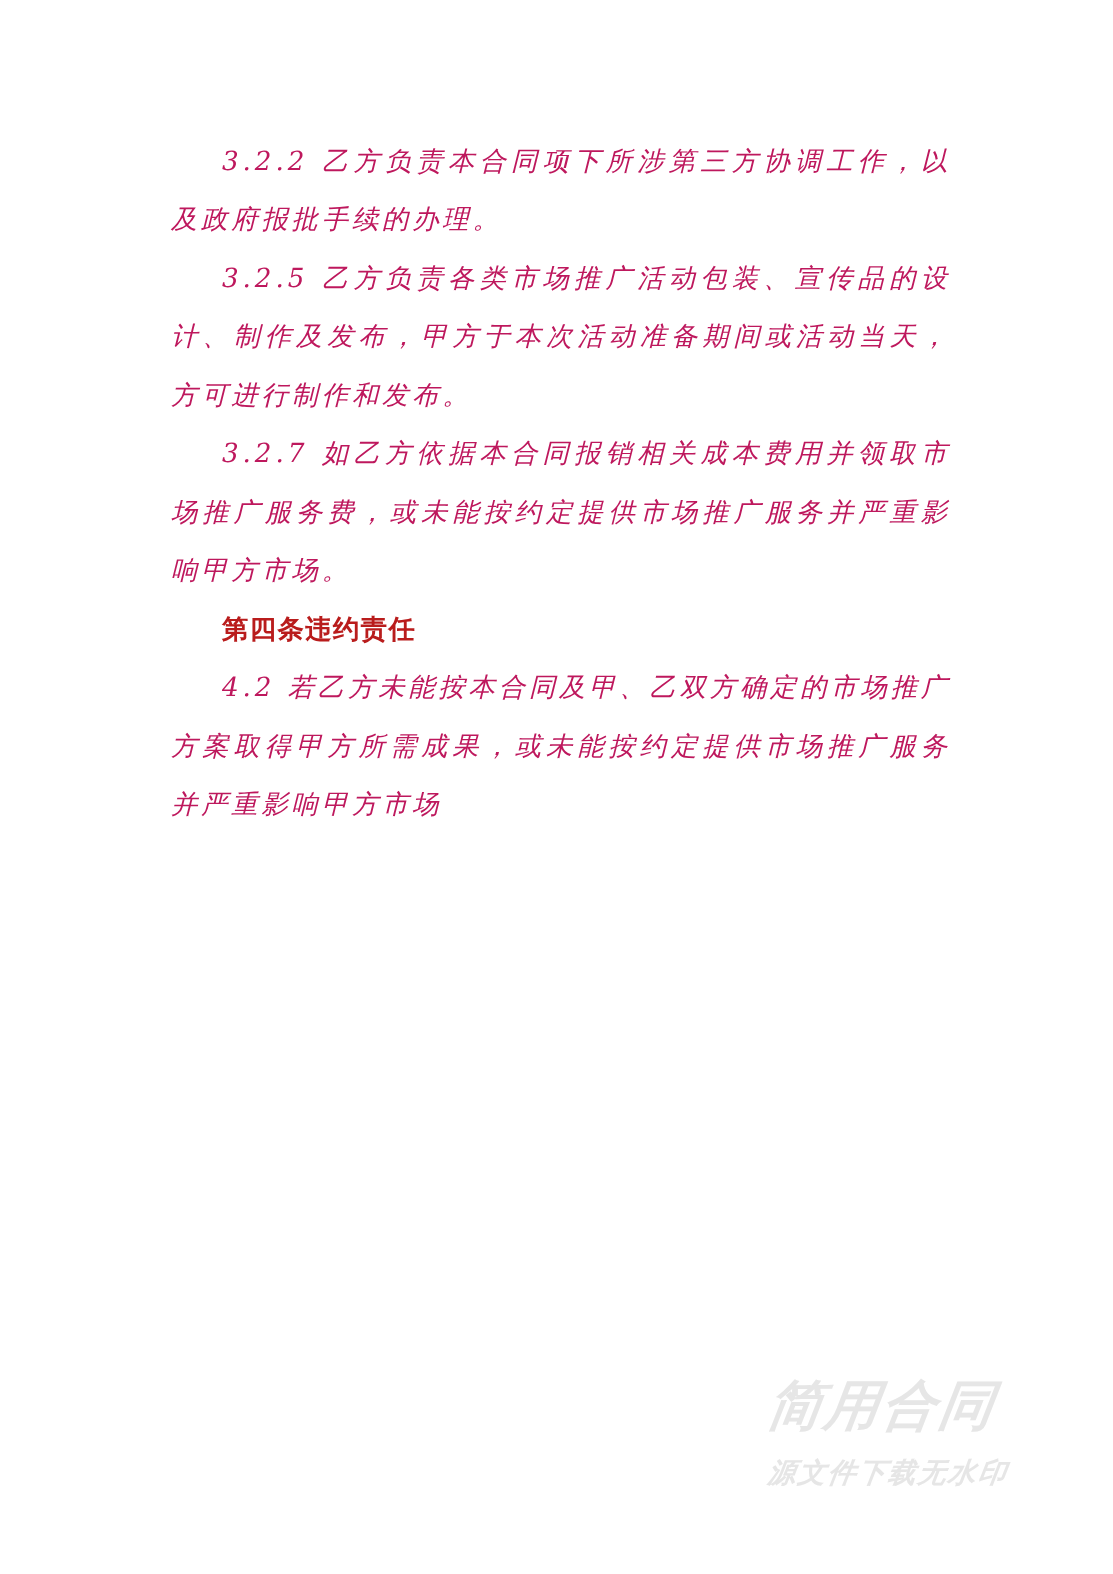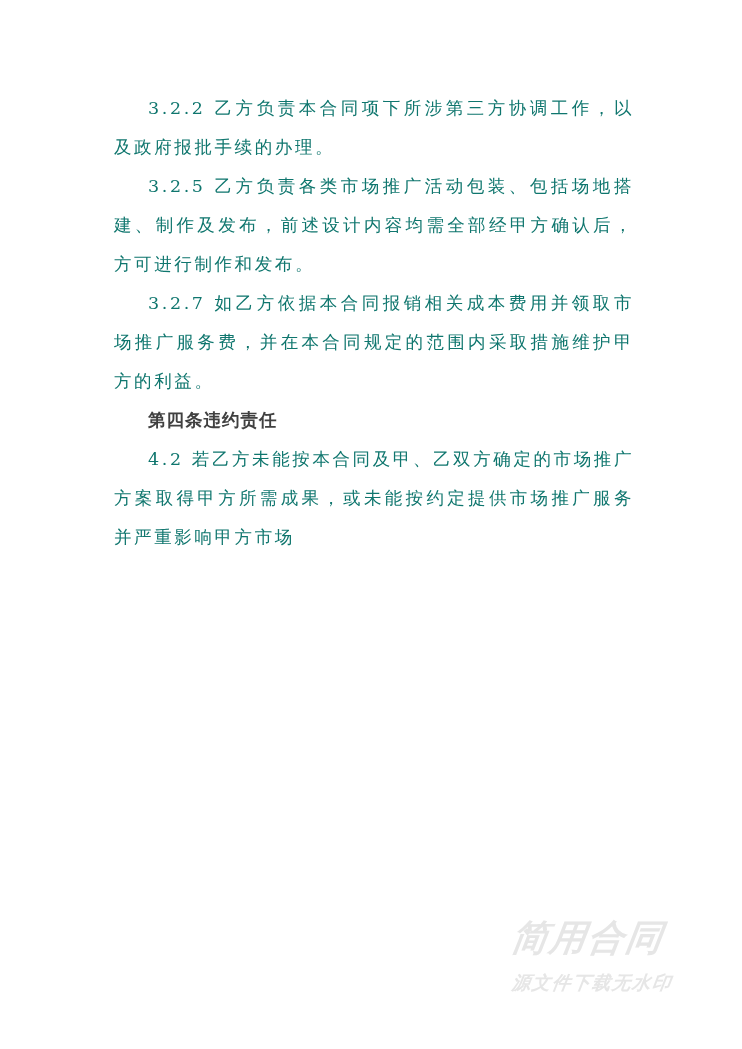--- a/index.html
+++ b/index.html
@@ -22,30 +22,31 @@
     width: 520px;
   }
   .para {
     margin: 0;
     font-size: 17.5px;
     line-height: 39px;
     letter-spacing: 2.6px;
     text-align: justify;
     text-align-last: left;
     text-indent: 34px;
-    color: #0f766e;
+    color: #be185d;
+    font-style: italic;
   }
   .heading {
     margin: 0;
     font-size: 17.5px;
     line-height: 39px;
     letter-spacing: 1px;
     text-indent: 34px;
     font-weight: bold;
-    color: #404040;
+    color: #b91c1c;
   }
   .watermark {
     position: absolute;
     left: 512px;
     top: 918px;
     width: 180px;
     text-align: left;
     color: #e6e6e6;
     font-family: "DejaVu Sans", "Liberation Sans", sans-serif;
     font-style: italic;
@@ -66,22 +67,22 @@
     margin-top: 14px;
     transform: skewX(-8deg);
     display: block;
   }
 </style>
 </head>
 <body>
 
 <div class="page">
   <p class="para">3.2.2 乙方负责本合同项下所涉第三方协调工作，以及政府报批手续的办理。</p>
-  <p class="para">3.2.5 乙方负责各类市场推广活动包装、包括场地搭建、制作及发布，前述设计内容均需全部经甲方确认后，方可进行制作和发布。</p>
-  <p class="para">3.2.7 如乙方依据本合同报销相关成本费用并领取市场推广服务费，并在本合同规定的范围内采取措施维护甲方的利益。</p>
+  <p class="para">3.2.5 乙方负责各类市场推广活动包装、宣传品的设计、制作及发布，甲方于本次活动准备期间或活动当天，方可进行制作和发布。</p>
+  <p class="para">3.2.7 如乙方依据本合同报销相关成本费用并领取市场推广服务费，或未能按约定提供市场推广服务并严重影响甲方市场。</p>
   <p class="heading">第四条违约责任</p>
   <p class="para">4.2 若乙方未能按本合同及甲、乙双方确定的市场推广方案取得甲方所需成果，或未能按约定提供市场推广服务并严重影响甲方市场</p>
 </div>
 
 <div class="watermark">
   <span class="wm-title">简用合同</span>
   <span class="wm-sub">源文件下载无水印</span>
 </div>
 
 </body></html>

